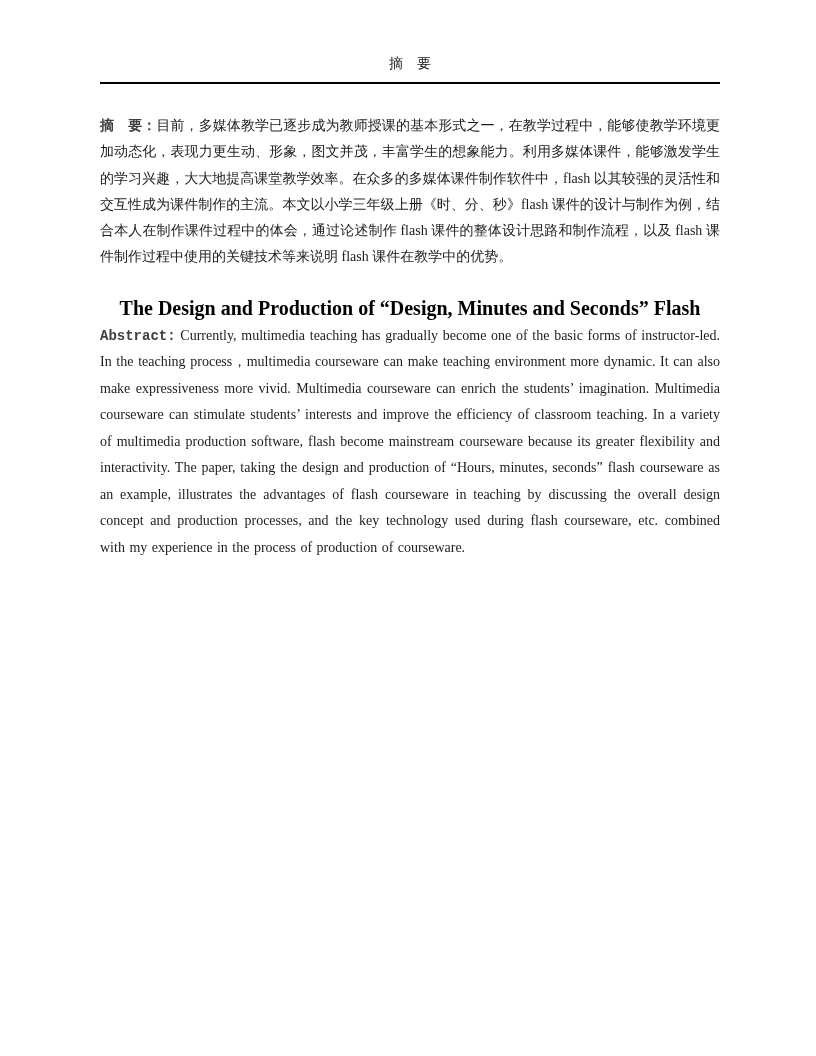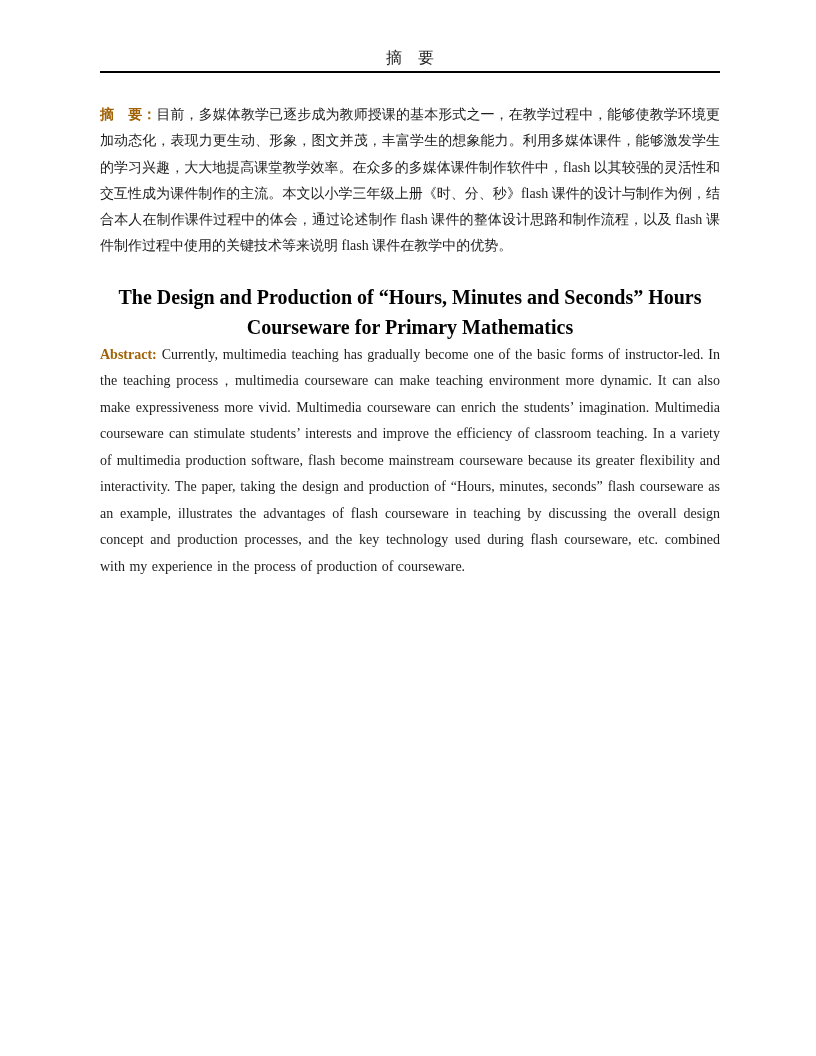--- a/index.html
+++ b/index.html
@@ -13,24 +13,24 @@
     height: 1056px;
     margin: 0 auto;
     background: #ffffff;
     box-sizing: border-box;
     padding: 0 96px 0 100px;
     font-family: "Liberation Serif", "DejaVu Serif", serif;
     color: #1c1c1c;
     overflow: hidden;
   }
   .doc-header {
-    margin: 5px;
+    margin: 11px;
     padding-top: 45px;
     text-align: center;
-    font-size: 16px;
+    font-size: 14px;
     line-height: 15px;
     color: #222222;
   }
   .header-rule {
     margin-top: 6px;
     border-top: 2px solid #000000;
     height: 0;
   }
   p.cn-para, p.en-para {
     margin: 0;
@@ -41,21 +41,22 @@
   }
   p.cn-abstract {
     margin-top: 29px;
   }
   p.en-para {
     line-height: 26.5px;
     word-spacing: 1px;
   }
   .b {
     font-weight: bold;
-    color: #a16207;
+    color: #404040;
+    font-family: Liberation Mono, monospace;
   }
   .en-title {
     margin-top: 22px;
     text-align: center;
     font-weight: bold;
     font-size: 20px;
     line-height: 30px;
     color: #000000;
   }
   p.en-abstract {
@@ -71,22 +72,21 @@
   </div>
 
   <div class="header-rule"></div>
 
   <p class="cn-para cn-abstract">
     <span class="b">摘 要：</span><span>目前，多媒体教学已逐步成为教师授课的基本形式之一，在教学过程中，能够使教学环境更加动态化，表现力更生动、形象，图文并茂，丰富学生的想象能力。利用多媒体课件，能够激发学生的学习兴趣，大大地提高课堂教学效率。在众多的多媒体课件制作软件中，flash 以其较强的灵活性和交互性成为课件制作的主流。本文以小学三年级上册《时、分、秒》flash 课件的设计与制作为例，结合本人在制作课件过程中的体会，通过论述制作 flash 课件的整体设计思路和制作流程，以及 flash 课件制作过程中使用的关键技术等来说明 flash 课件在教学中的优势。</span>
   </p>
 
 
   <div class="en-title">
-    <div>The Design and Production of “Hours, Minutes and Seconds” Hours</div>
-    <div>Courseware for Primary Mathematics</div>
+    <div>The Design and Production of “Design, Minutes and Seconds” Flash</div>
   </div>
 
   <p class="en-para en-abstract">
     <span class="b">Abstract:</span><span> Currently, multimedia teaching has gradually become one of the basic forms of instructor-led. In the teaching process，multimedia courseware can make teaching environment more dynamic. It can also make expressiveness more vivid. Multimedia courseware can enrich the students’ imagination. Multimedia courseware can stimulate students’ interests and improve the efficiency of classroom teaching. In a variety of multimedia production software, flash become mainstream courseware because its greater flexibility and interactivity. The paper, taking the design and production of “Hours, minutes, seconds” flash courseware as an example, illustrates the advantages of flash courseware in teaching by discussing the overall design concept and production processes, and the key technology used during flash courseware, etc. combined with my experience in the process of production of courseware.</span>
   </p>
 
 
 </div>
 
 </body></html>

